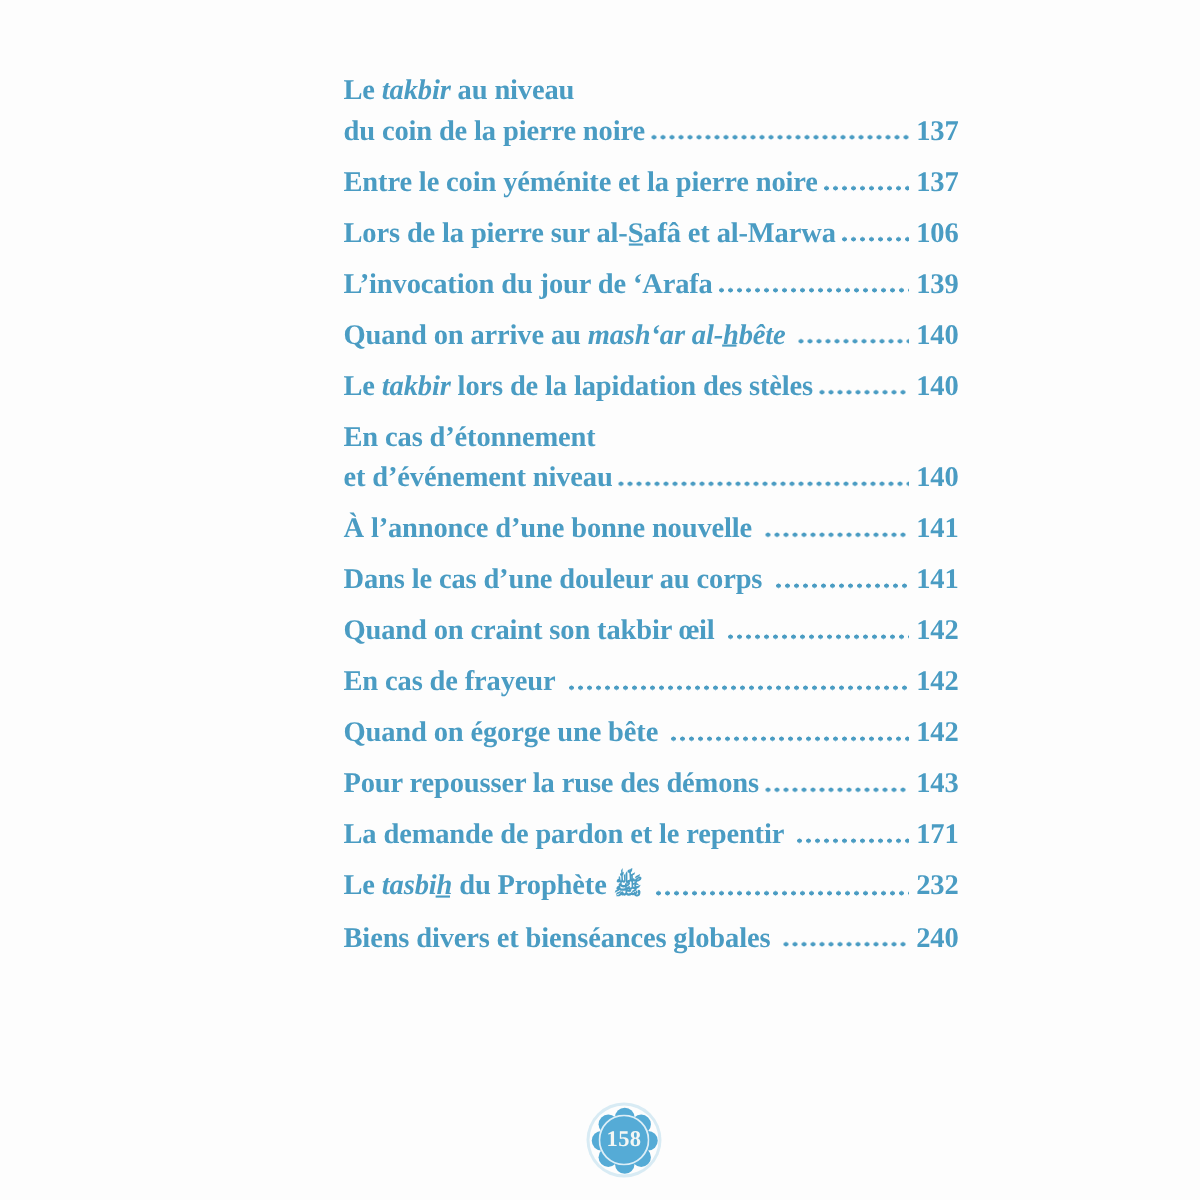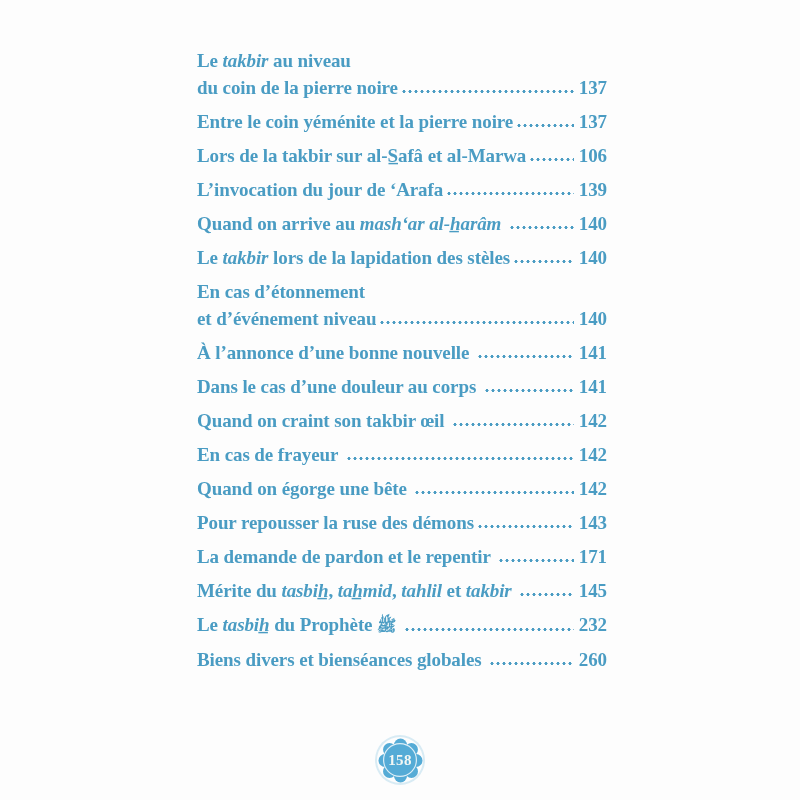--- a/index.html
+++ b/index.html
@@ -9,21 +9,21 @@
     --bg: #fdfdfd;
   }
   html, body { margin: 0; padding: 0; }
   body {
     width: 800px; height: 800px;
     background: var(--bg);
     font-family: "Liberation Serif", "DejaVu Serif", serif;
     position: relative;
     overflow: hidden;
   }
-  .page-root { position: absolute; inset: 0; }
+  .page-root { position: absolute; inset: 0; margin-left: 32px; }
 
   .toc {
     position: absolute;
     left: 197px; top: 47px;
     width: 410px;
     color: var(--accent);
     font-weight: 700;
     font-size: 19px;
     letter-spacing: -0.1px;
   }
@@ -116,35 +116,35 @@
       </div>
       <div class="entry">
         <div class="row">
           <span class="label"><span class="seg">Entre le coin yéménite et la pierre noire</span></span>
           <span class="leader"></span>
           <span class="pnum">137</span>
         </div>
       </div>
       <div class="entry">
         <div class="row">
-          <span class="label"><span class="seg">Lors de la takbir sur al-S̲afâ et al-Marwa</span></span>
+          <span class="label"><span class="seg">Lors de la pierre sur al-S̲afâ et al-Marwa</span></span>
           <span class="leader"></span>
           <span class="pnum">106</span>
         </div>
       </div>
       <div class="entry">
         <div class="row">
           <span class="label"><span class="seg">L’invocation du jour de ‘Arafa</span></span>
           <span class="leader"></span>
           <span class="pnum">139</span>
         </div>
       </div>
       <div class="entry">
         <div class="row">
-          <span class="label"><span class="seg">Quand on arrive au </span><span class="seg it">mash‘ar al-h̲arâm</span><span class="seg"> </span></span>
+          <span class="label"><span class="seg">Quand on arrive au </span><span class="seg it">mash‘ar al-h̲bête</span><span class="seg"> </span></span>
           <span class="leader"></span>
           <span class="pnum">140</span>
         </div>
       </div>
       <div class="entry">
         <div class="row">
           <span class="label"><span class="seg">Le </span><span class="seg it">takbir</span><span class="seg"> lors de la lapidation des stèles</span></span>
           <span class="leader"></span>
           <span class="pnum">140</span>
         </div>
@@ -203,37 +203,30 @@
       </div>
       <div class="entry">
         <div class="row">
           <span class="label"><span class="seg">La demande de pardon et le repentir </span></span>
           <span class="leader"></span>
           <span class="pnum">171</span>
         </div>
       </div>
       <div class="entry">
         <div class="row">
-          <span class="label"><span class="seg">Mérite du </span><span class="seg it">tasbih̲</span><span class="seg">, </span><span class="seg it">tah̲mid</span><span class="seg">, </span><span class="seg it">tahlil</span><span class="seg"> et </span><span class="seg it">takbir</span><span class="seg"> </span></span>
-          <span class="leader"></span>
-          <span class="pnum">145</span>
-        </div>
-      </div>
-      <div class="entry">
-        <div class="row">
           <span class="label"><span class="seg">Le </span><span class="seg it">tasbih̲</span><span class="seg"> du Prophète </span><span class="seg sym">ﷺ</span><span class="seg"> </span></span>
           <span class="leader"></span>
           <span class="pnum">232</span>
         </div>
       </div>
       <div class="entry">
         <div class="row">
           <span class="label"><span class="seg">Biens divers et bienséances globales </span></span>
           <span class="leader"></span>
-          <span class="pnum">260</span>
+          <span class="pnum">240</span>
         </div>
       </div>
     </div>
 
   <div class="badge">
     <div class="petal"></div>
     <div class="petal"></div>
     <div class="petal"></div>
     <div class="petal"></div>
     <div class="petal"></div>

